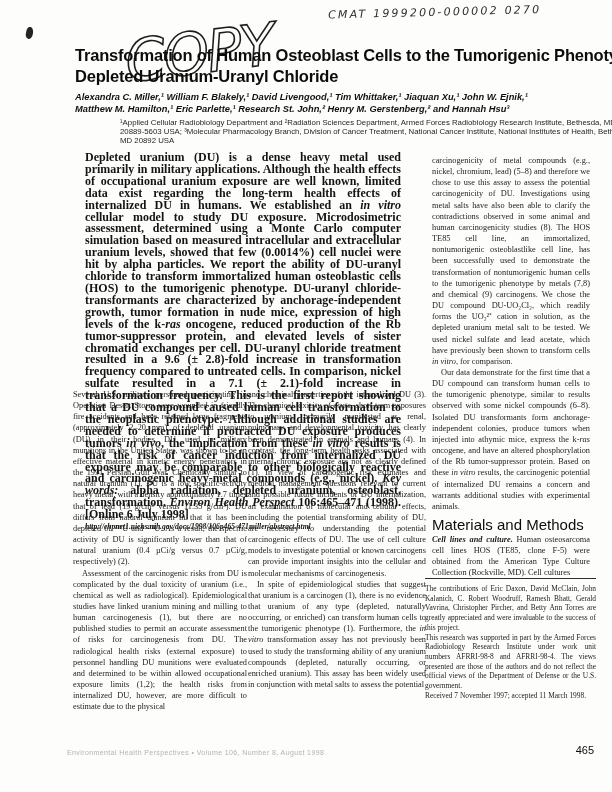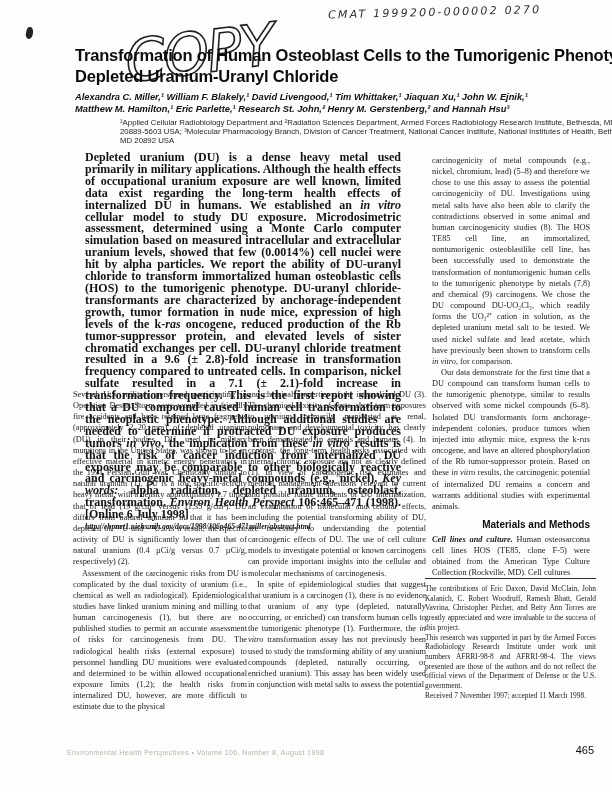--- a/index.html
+++ b/index.html
@@ -45,22 +45,22 @@
   }
   .abstract-url{
     font-size:7.6px;line-height:11.9px;font-weight:600;font-style:italic;color:#141414;
     white-space:nowrap;
   }
   
   .col{position:absolute;text-align:justify;font-size:8.3px;line-height:11.15px;color:#1b1b1b;overflow:hidden;}
   .col p{margin:0;}
   .col p.indent{text-indent:9px;}
   .col h2{
-    font-family:"Liberation Sans",sans-serif;font-weight:700;
-    font-size:10px;line-height:13px;margin:6px 0 3px 0;text-align:right;color:#0d0d0d;
+    font-family:"Liberation Sans",sans-serif;font-weight:400;
+    font-size:15px;line-height:13px;margin:6px 0 3px 0;text-align:left;color:#0d0d0d;
   }
   .col-left{left:73px;top:389px;width:174px;height:358px;}
   .col-mid{left:248px;top:389px;width:178px;height:358px;}
   .col-right{left:432px;top:155px;width:158px;height:422px;}
   
   .footnote-rule{position:absolute;left:425px;top:578px;width:171px;border-top:1px solid #2c2c2c;}
   .footnotes{
     position:absolute;left:425px;top:584px;width:171px;
     font-size:7.4px;line-height:9.7px;text-align:justify;color:#222;
   }

